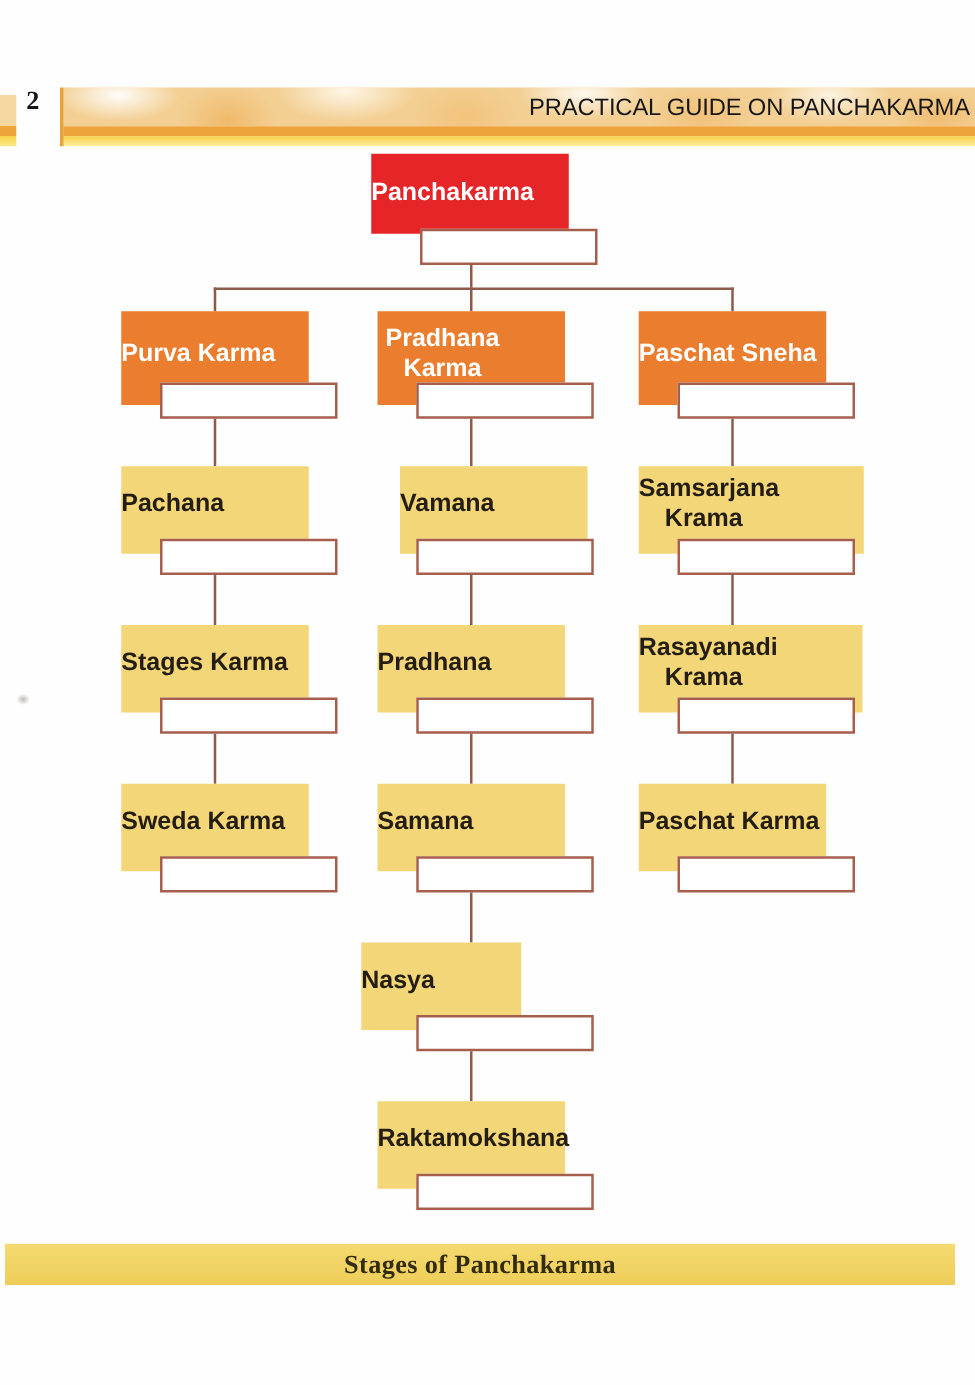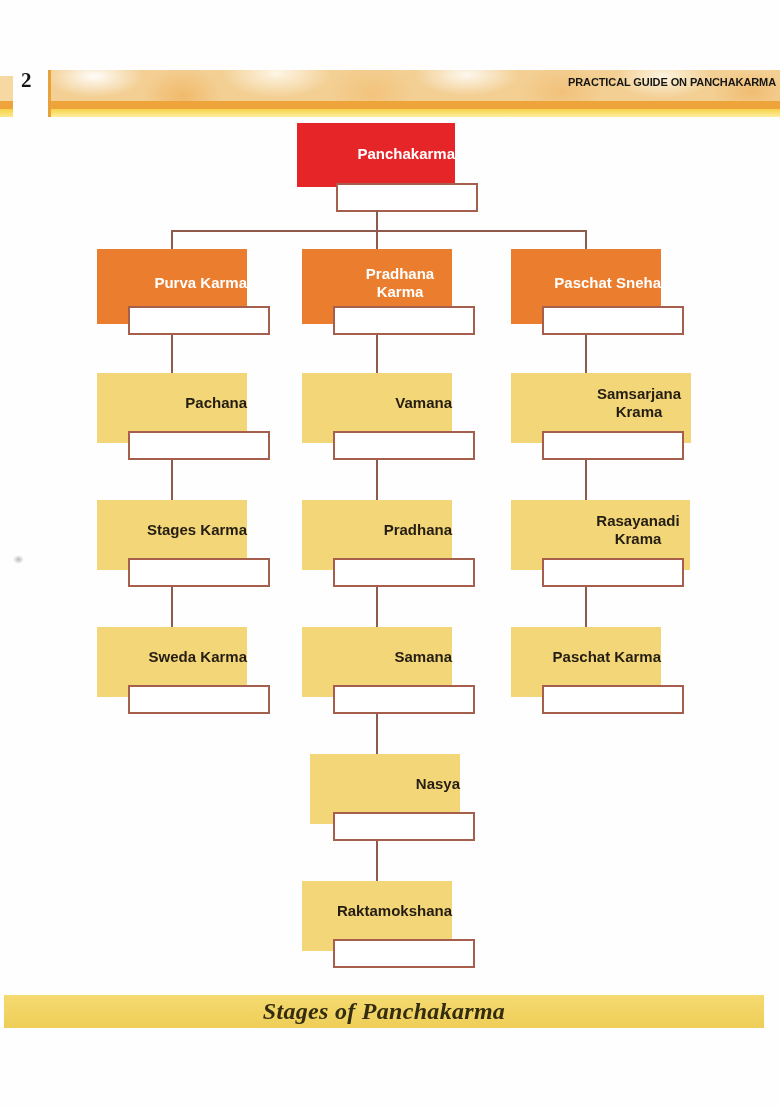--- a/index.html
+++ b/index.html
@@ -36,57 +36,57 @@
       radial-gradient(ellipse 80px 35px at 31% 10%, rgba(255,250,238,.9), rgba(255,250,238,0) 70%),
       radial-gradient(ellipse 60px 40px at 44% 75%, rgba(242,185,105,.55), rgba(242,185,105,0) 70%),
       radial-gradient(ellipse 75px 30px at 57% 15%, rgba(255,255,255,.85), rgba(255,255,255,0) 70%),
       radial-gradient(ellipse 60px 35px at 70% 70%, rgba(240,176,92,.45), rgba(240,176,92,0) 70%),
       radial-gradient(ellipse 70px 32px at 84% 20%, rgba(255,252,242,.8), rgba(255,252,242,0) 70%),
       radial-gradient(ellipse 55px 30px at 96% 70%, rgba(238,170,80,.5), rgba(238,170,80,0) 70%),
       #f3cf93;
   }
   .band-title {
     position:absolute; top:6px; right:4px;
-    font-size:11px; font-weight:bold; color:#161616;
+    font-size:19px; font-weight:normal; color:#161616;
     letter-spacing:-0.1px; white-space:nowrap;margin-left:31px;
   }
   .stripe-orange {
     position:absolute; top:31px; left:0; right:0; height:8px;
     background:var(--band-orange,#efa33b);
   }
   .stripe-yellow {
     position:absolute; top:39px; left:0; right:0; height:8px;
     background:linear-gradient(to bottom, var(--band-yellow,#f7d348), #fdeea0);
   }
 
   
   .cbox {
-    position:absolute; display:flex; align-items:center; justify-content:flex-end;
-    text-align:center; font-weight:bold; font-size:15px; line-height:1.2;
+    position:absolute; display:flex; align-items:center; justify-content:flex-start;
+    text-align:center; font-weight:bold; font-size:20px; line-height:1.2;
   }
   .root-box   { background:var(--root-box,#e52528);  color:#ffffff; padding-bottom:2px; }
   .branch-box { background:var(--branch-box,#ea7e2e); color:#ffffff; padding-bottom:8px; box-sizing:border-box; }
   .leaf-box   { background:var(--leaf-box,#f3d677);  color:#241d13; padding-bottom:10px; box-sizing:border-box; }
   .wrap .nl   { display:inline-block; width:104px; }
   .tag {
     position:absolute; width:138px; height:25px;
     background:#ffffff; border:2px solid var(--box-border,#a65f4d);
   }
   .vline { position:absolute; width:2px;  background:var(--connector,#8e5a4c); }
   .hline { position:absolute; height:2px; background:var(--connector,#8e5a4c); }
 
   
   .caption-banner {
     position:absolute; left:4px; top:995px; width:760px; height:33px;
     background:linear-gradient(to bottom,#f5da70,#eece58);
     display:flex; align-items:center; justify-content:center;
   }
   .caption-banner span {
-    font-family:"Liberation Serif", serif; font-style:italic; font-weight:bold;
-    font-size:24px; color:#332c10; letter-spacing:0.3px;
+    font-family:"Liberation Serif", serif; font-weight:bold;
+    font-size:21px; color:#332c10; letter-spacing:0.3px;
   }
 
   .scan-smudge {
     position:absolute; left:13px; top:555px; width:11px; height:9px;
     background:radial-gradient(ellipse at center, rgba(110,100,95,.45), rgba(110,100,95,0) 70%);
   }
 </style>
 </head>
 <body>
 
@@ -143,39 +143,39 @@
       <span class="nl">Stages Karma</span>
     </div>
     <div class="tag" style="left:128px;top:558px"></div>
     <div class="vline" style="left:171px;top:587px;height:40px"></div>
 
     <div class="cbox leaf-box" style="left:97px;top:627px;width:150px;height:70px">
       <span class="nl">Sweda Karma</span>
     </div>
     <div class="tag" style="left:128px;top:685px"></div>
 
-    <div class="cbox leaf-box" style="left:302px;top:373px;width:150px;height:70px">
+    <div class="cbox leaf-box" style="left:320px;top:373px;width:150px;height:70px">
       <span class="nl">Vamana</span>
     </div>
     <div class="tag" style="left:333px;top:431px"></div>
     <div class="vline" style="left:376px;top:460px;height:40px"></div>
 
     <div class="cbox leaf-box" style="left:302px;top:500px;width:150px;height:70px">
       <span class="nl">Pradhana</span>
     </div>
     <div class="tag" style="left:333px;top:558px"></div>
     <div class="vline" style="left:376px;top:587px;height:40px"></div>
 
     <div class="cbox leaf-box" style="left:302px;top:627px;width:150px;height:70px">
       <span class="nl">Samana</span>
     </div>
     <div class="tag" style="left:333px;top:685px"></div>
     <div class="vline" style="left:376px;top:714px;height:40px"></div>
 
-    <div class="cbox leaf-box" style="left:310px;top:754px;width:150px;height:70px">
+    <div class="cbox leaf-box" style="left:289px;top:754px;width:128px;height:70px">
       <span class="nl">Nasya</span>
     </div>
     <div class="tag" style="left:333px;top:812px"></div>
     <div class="vline" style="left:376px;top:841px;height:40px"></div>
 
     <div class="cbox leaf-box" style="left:302px;top:881px;width:150px;height:70px">
       <span class="nl">Raktamokshana</span>
     </div>
     <div class="tag" style="left:333px;top:939px"></div>
 

